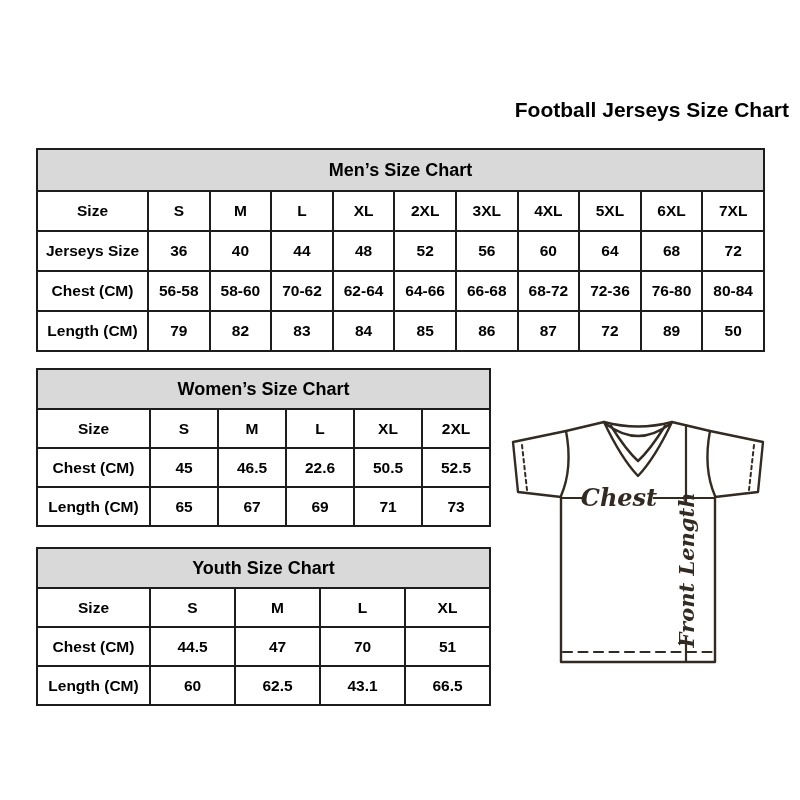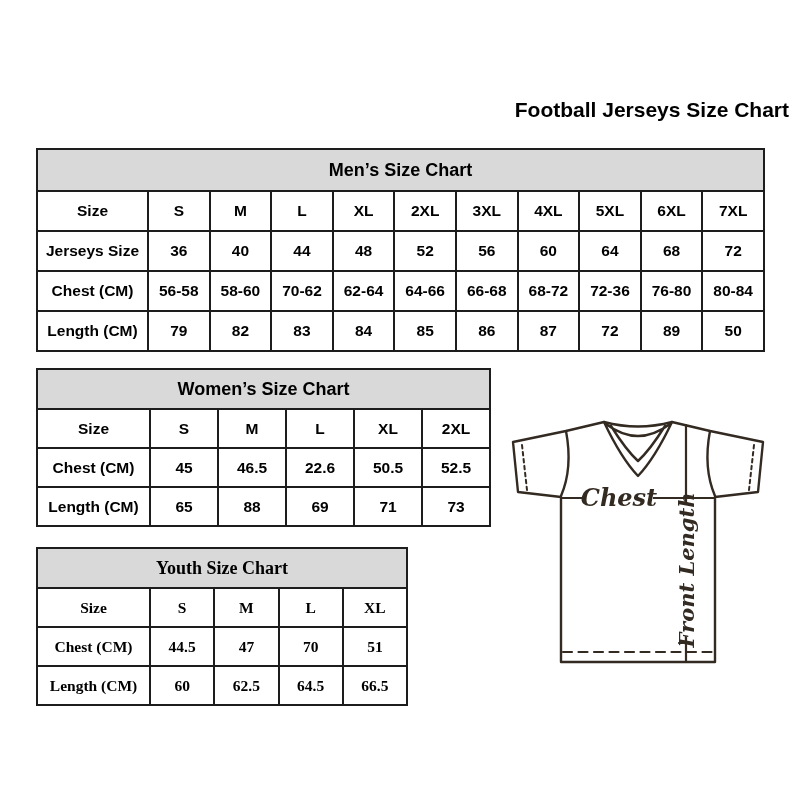--- a/index.html
+++ b/index.html
@@ -28,21 +28,21 @@
     background:var(--header-bg);
     font-size:18px;
   }
   table.size-chart tbody th, table.size-chart tbody td{font-size:15.5px;}
 
   #mens{left:36px;top:148px;width:729px;}
   #mens thead tr{height:42px;}
   #mens tbody tr{height:40px;}
 
   #womens{left:36px;top:368px;width:455px;}
-  #youth{left:36px;top:547px;width:372px;font-family:Liberation Serif, serif;}
+  #youth{left:36px;top:547px;width:455px;}
   #womens thead tr,#youth thead tr{height:40px;}
   #womens tbody tr,#youth tbody tr{height:39px;}
 
   #jersey{position:absolute;left:500px;top:400px;width:280px;height:300px;}
   #jersey text{
     font-family:"DejaVu Serif",serif;font-style:italic;font-weight:bold;fill:var(--line);
   }
 </style>
 </head>
 <body>
@@ -151,21 +151,21 @@
         <th>Chest (CM)</th>
         <td>45</td>
         <td>46.5</td>
         <td>22.6</td>
         <td>50.5</td>
         <td>52.5</td>
       </tr>
       <tr>
         <th>Length (CM)</th>
         <td>65</td>
-        <td>88</td>
+        <td>67</td>
         <td>69</td>
         <td>71</td>
         <td>73</td>
       </tr>
     </tbody>
   </table>
 
 <table id="youth" class="size-chart">
     <colgroup>
       <col style="width: 113px;">
@@ -191,21 +191,21 @@
         <th>Chest (CM)</th>
         <td>44.5</td>
         <td>47</td>
         <td>70</td>
         <td>51</td>
       </tr>
       <tr>
         <th>Length (CM)</th>
         <td>60</td>
         <td>62.5</td>
-        <td>64.5</td>
+        <td>43.1</td>
         <td>66.5</td>
       </tr>
     </tbody>
   </table>
 
 <svg id="jersey" viewBox="0 0 280 300" xmlns="http://www.w3.org/2000/svg">
   <g stroke="#332a22" fill="none" stroke-width="2.4" stroke-linejoin="round" stroke-linecap="round">
     <path fill="#ffffff" d="M66,31 L104,22 Q138,31 172,22 L210,31 L263,42 L258,92 L215,97 L215,262 L61,262 L61,97 L18,92 L13,42 Z"></path>
     <path d="M106,24 Q138,48 170,24 M104,22 Q121,58 138,76 Q155,58 172,22 M111,26 Q126,50 138,61 Q150,50 165,26"></path>
     <path d="M66,31 Q73,68 61,96"></path>

